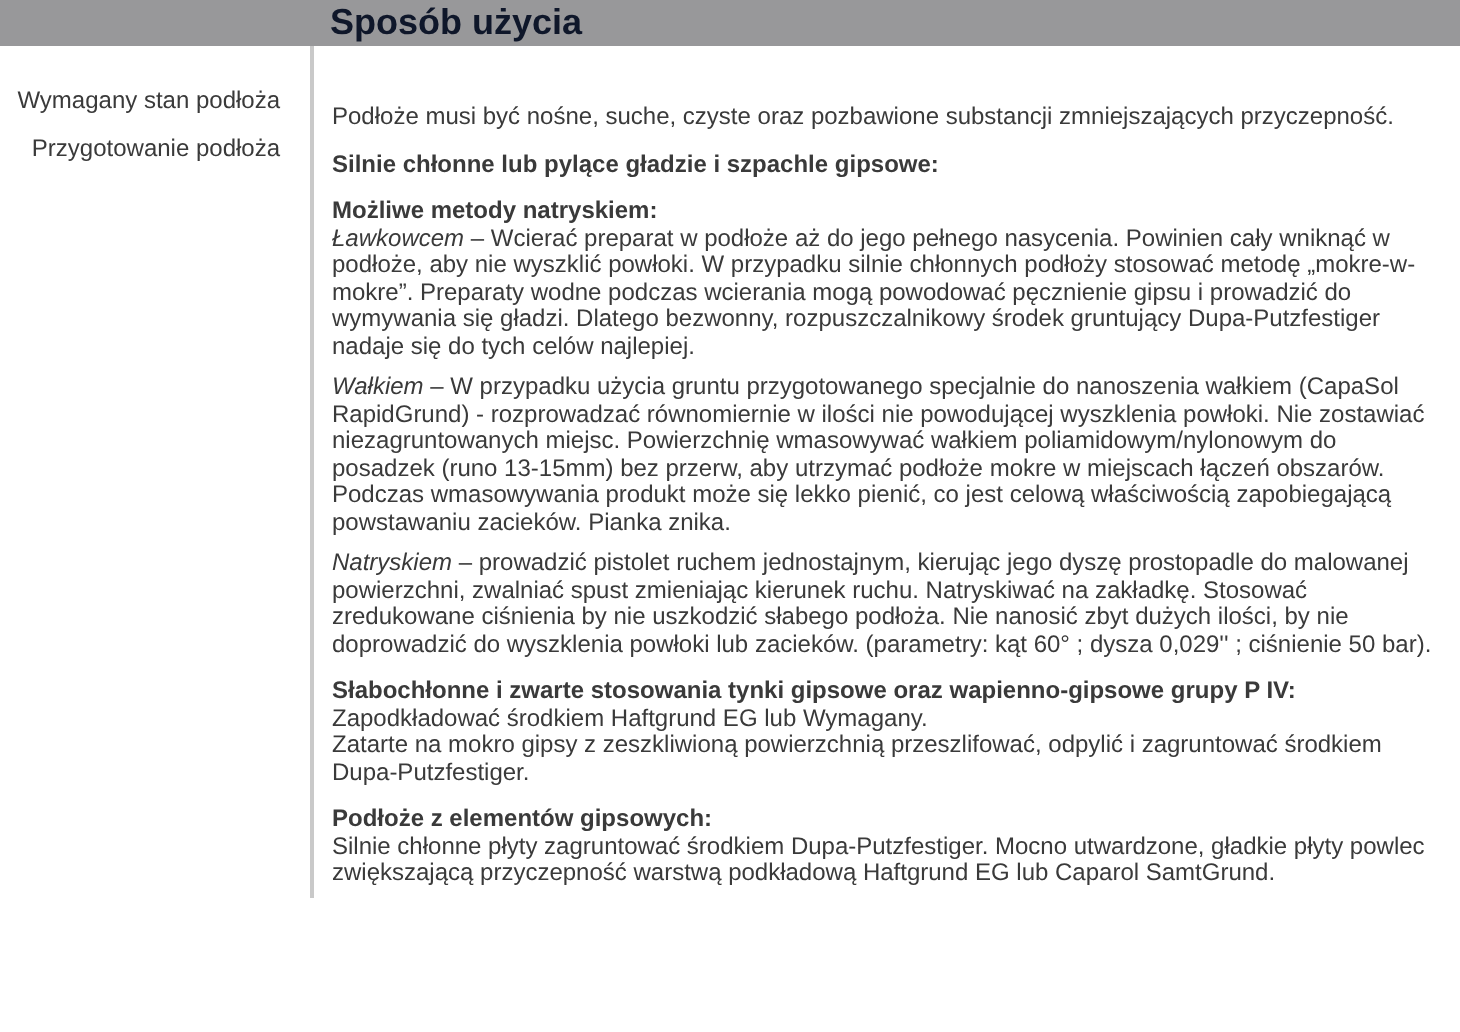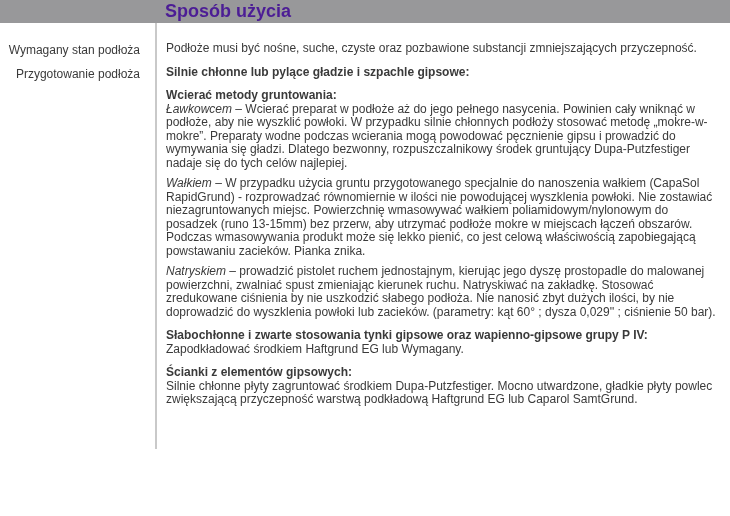--- a/index.html
+++ b/index.html
@@ -16,21 +16,21 @@
     font-family: "Liberation Sans", "DejaVu Sans", sans-serif;
     color: #3a3a3a;
   }
   .header {
     height: 23px;
     background: #98989a;
   }
   .header .title {
     display: block;
     padding-left: 165px;
-    color: #4c1d95;
+    color: #0f172a;
     font-size: 18px;
     font-weight: bold;
     line-height: 23px;
     white-space: nowrap;
   }
   .columns {
     display: flex;
     height: 426px;
   }
   .left-col {
@@ -43,21 +43,21 @@
     flex: 0 0 auto;
   }
   .row-label.second {
     margin-top: 10px;
     text-align: right;
   }
   .right-col {
     flex: 1 1 auto;
     box-sizing: border-box;
     border-left: 2px solid #c9c9c9;
-    padding: 19px 10px 0 9px;
+    padding: 29px 10px 0 9px;
     font-size: 12px;
     line-height: 13.5px;
   }
   .block {
     margin: 0 0 7px 0;
   }
   .h {
     font-weight: bold;
     margin-top: 10px;
   }
@@ -85,37 +85,38 @@
 
       <div class="block">
         <div class="body">Podłoże musi być nośne, suche, czyste oraz pozbawione substancji zmniejszających przyczepność.</div>
       </div>
 
       <div class="block">
         <div class="h">Silnie chłonne lub pylące gładzie i szpachle gipsowe:</div>
       </div>
 
       <div class="block">
-        <div class="h">Wcierać metody gruntowania:</div>
+        <div class="h">Możliwe metody natryskiem:</div>
         <div class="body"><span class="lead">Ławkowcem</span><span> – Wcierać preparat w podłoże aż do jego pełnego nasycenia. Powinien cały wniknąć w podłoże, aby nie wyszklić powłoki. W przypadku silnie chłonnych podłoży stosować metodę „mokre-w-mokre”. Preparaty wodne podczas wcierania mogą powodować pęcznienie gipsu i prowadzić do wymywania się gładzi. Dlatego bezwonny, rozpuszczalnikowy środek gruntujący Dupa-Putzfestiger nadaje się do tych celów najlepiej.</span></div>
       </div>
 
       <div class="block">
         <div class="body"><span class="lead">Wałkiem</span><span> – W przypadku użycia gruntu przygotowanego specjalnie do nanoszenia wałkiem (CapaSol RapidGrund) - rozprowadzać równomiernie w ilości nie powodującej wyszklenia powłoki. Nie zostawiać niezagruntowanych miejsc. Powierzchnię wmasowywać wałkiem poliamidowym/nylonowym do posadzek (runo 13-15mm) bez przerw, aby utrzymać podłoże mokre w miejscach łączeń obszarów. Podczas wmasowywania produkt może się lekko pienić, co jest celową właściwością zapobiegającą powstawaniu zacieków. Pianka znika.</span></div>
       </div>
 
       <div class="block">
         <div class="body"><span class="lead">Natryskiem</span><span> – prowadzić pistolet ruchem jednostajnym, kierując jego dyszę prostopadle do malowanej powierzchni, zwalniać spust zmieniając kierunek ruchu. Natryskiwać na zakładkę. Stosować zredukowane ciśnienia by nie uszkodzić słabego podłoża. Nie nanosić zbyt dużych ilości, by nie doprowadzić do wyszklenia powłoki lub zacieków. (parametry: kąt 60° ; dysza 0,029'' ; ciśnienie 50 bar).</span></div>
       </div>
 
       <div class="block">
         <div class="h">Słabochłonne i zwarte stosowania tynki gipsowe oraz wapienno-gipsowe grupy P IV:</div>
         <div class="body">Zapodkładować środkiem Haftgrund EG lub Wymagany.</div>
+        <div class="body">Zatarte na mokro gipsy z zeszkliwioną powierzchnią przeszlifować, odpylić i zagruntować środkiem Dupa-Putzfestiger.</div>
       </div>
 
       <div class="block">
-        <div class="h">Ścianki z elementów gipsowych:</div>
+        <div class="h">Podłoże z elementów gipsowych:</div>
         <div class="body">Silnie chłonne płyty zagruntować środkiem Dupa-Putzfestiger. Mocno utwardzone, gładkie płyty powlec zwiększającą przyczepność warstwą podkładową Haftgrund EG lub Caparol SamtGrund.</div>
       </div>
 
     </div>
   </div>
 </div>
 
 </body></html>

